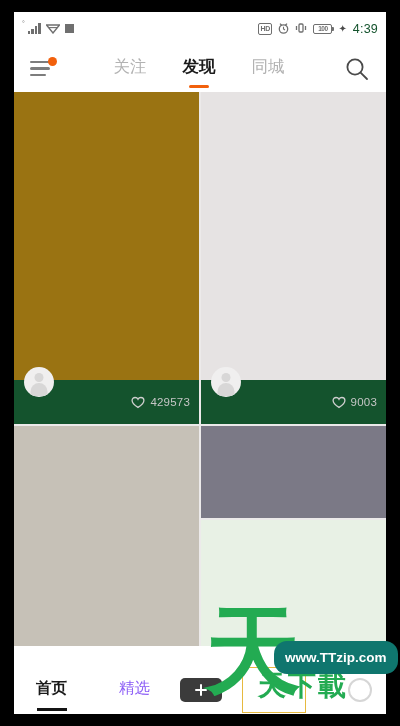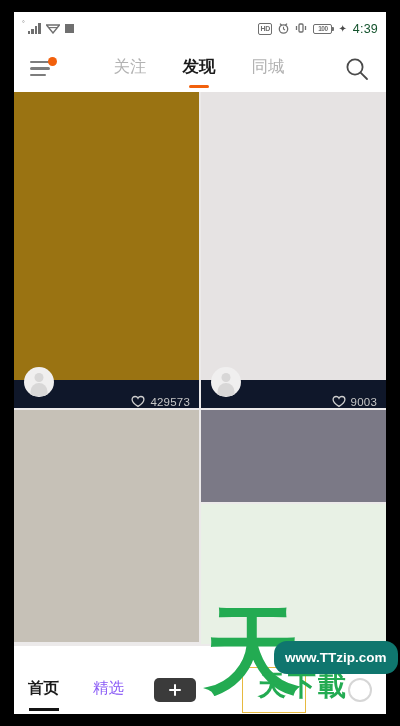--- a/index.html
+++ b/index.html
@@ -139,24 +139,24 @@
     display:flex;
     gap:2px;
     overflow:hidden;
   }
   .col { width:calc(50% - 1px); display:flex; flex-direction:column; gap:2px; }
 
   .card { background:#fff; position:relative; }
   .card .img { width:100%; display:block; }
   .card .footer {
     position:relative;
-    height:28px;
-    background:#0f172a;
-    display:flex;
-    align-items:flex-end;
+    height:44px;
+    background:#14532d;
+    display:flex;
+    align-items:center;
     justify-content:flex-end;
     padding-right:9px;
   }
   .avatar {
     position:absolute;
     left:10px; top:-13px;
     width:30px; height:30px;
     border-radius:50%;
     background:#f0efef;
     overflow:hidden;
@@ -176,21 +176,21 @@
   .bottombar {
     position:absolute;
     left:0; bottom:0;
     width:100%;
     height:49px;
     background:#fff;
     display:flex;
     align-items:center;
     padding:0 14px;
   }
-  .bnav { display:flex; align-items:center; gap:34px; }
+  .bnav { display:flex; align-items:center; gap:52px;margin-left:8px; }
   .bitem {
     position:relative;
     font-size:15.5px;
     color:#8b5cf6;
     cursor:pointer;
     padding-bottom:2px;
     white-space:nowrap;
   }
   .bitem.active { color:#1b1b1b; font-weight:bold; }
   .bitem.active .bunder {

